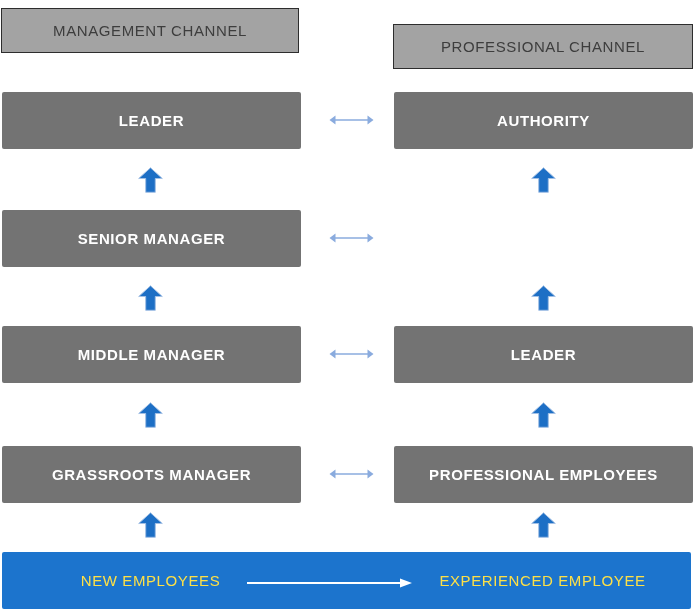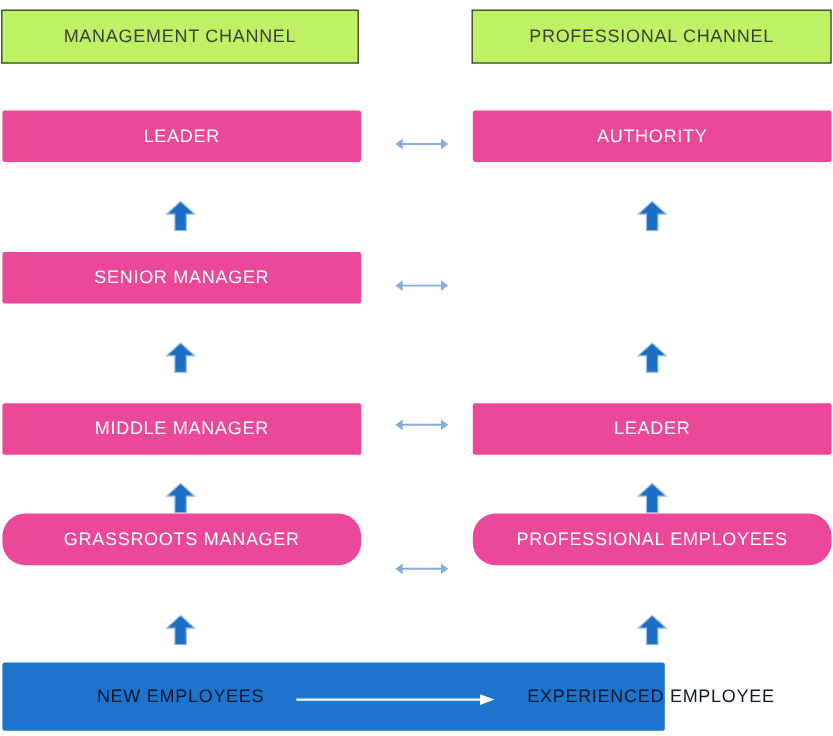--- a/index.html
+++ b/index.html
@@ -9,54 +9,55 @@
     height: 613px;
     background: #ffffff;
     font-family: "Liberation Sans", sans-serif;
     overflow: hidden;
   }
   
   .hdr {
     position: absolute;
     top: 8px;
     height: 45px;
-    background: #bef264;
+    background: #a3a3a3;
     border: 1px solid #2d2d2d;
     box-sizing: border-box;
     display: flex;
     align-items: center;
     justify-content: center;
     font-size: 15px;
     letter-spacing: 0.6px;
     color: #3d3d3d;
     white-space: nowrap;
   }
   .hdr.left  { left: 1px;   width: 298px; }
-  .hdr.right { left: 393px; width: 300px; }
+  .hdr.right { left: 393px; width: 300px; margin-top: 16px; }
 
   
   .box {
     position: absolute;
-    height: 43px;
-    background: #ec4899;
+    height: 57px;
+    background: #737373;
     border-radius: 2px;
     display: flex;
     align-items: center;
     justify-content: center;
     color: #ffffff;
     font-size: 15px;
     letter-spacing: 0.6px;
     white-space: nowrap;
+    font-weight: bold;
   }
   .box.l { left: 2px;   width: 299px; }
   .box.r { left: 394px; width: 299px; }
   .row1 { top: 92px; }
   .row2 { top: 210px; }
-  .row3 { top: 336px; }
-  .row4 { top: 428px; border-radius: 19px; }
+  .row3 { top: 326px; }
+  .row4 { top: 446px; }
 
   
   .uparrow { position: absolute; width: 25px; height: 26px; }
   .upL { left: 138px; }
   .upR { left: 531px; }
   .gap1 { top: 167px; }
   .gap2 { top: 285px; }
   .gap3 { top: 402px; }
   .gap4 { top: 512px; }
 
@@ -65,25 +66,25 @@
   .h1 { top: 114px; }
   .h2 { top: 232px; }
   .h3 { top: 348px; }
   .h4 { top: 468px; }
 
   
   .footer {
     position: absolute;
     left: 2px;
     top: 552px;
-    width: 552px;
+    width: 689px;
     height: 57px;
     background: #1c74cd;
     border-radius: 2px;
-    color: #0f172a;
+    color: #fde047;
     font-size: 15px;
     letter-spacing: 0.6px;
   }
   .footer .flabel {
     position: absolute;
     top: 0;
     height: 100%;
     display: flex;
     align-items: center;
     justify-content: center;

